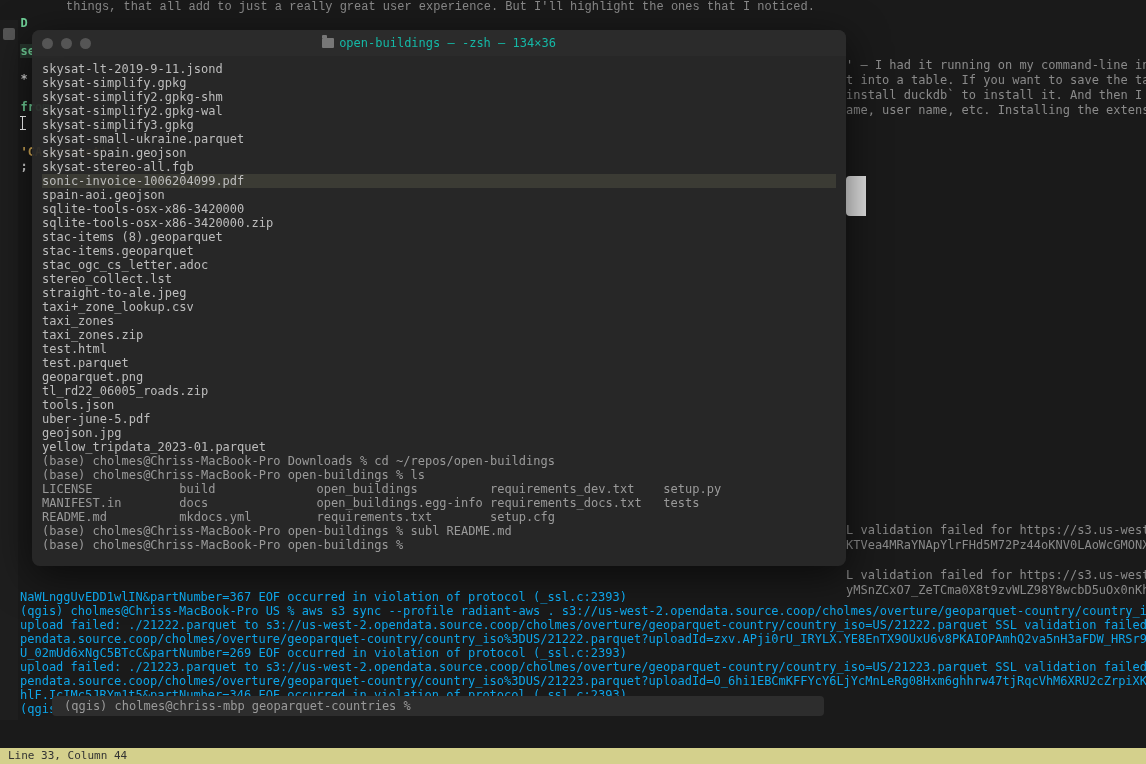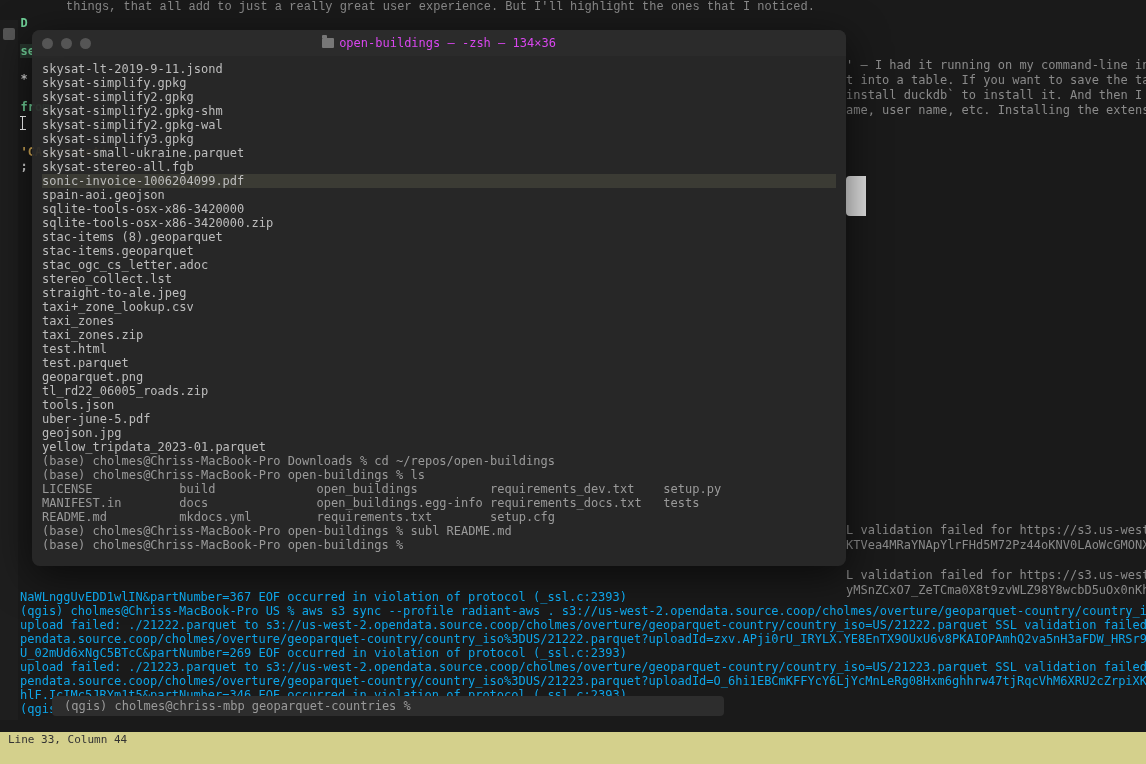--- a/index.html
+++ b/index.html
@@ -87,21 +87,21 @@
     display: flex; gap: 8px;
   }
   .dot {
     width: 11px; height: 11px; border-radius: 50%;
     background: #555;
   }
   .title-center {
     position: absolute;
     left: 0; right: 0;
     text-align: center;
-    color: #d946ef;
+    color: #14b8a6;
     font-size: 12px;
     display: flex;
     align-items: center;
     justify-content: center;
     gap: 5px;
   }
   .folder-icon {
     width: 12px; height: 10px;
     background: #777;
     border-radius: 1px;
@@ -132,33 +132,33 @@
     color: #0ea5e9;
     line-height: 14px;
     white-space: pre;
     overflow: hidden;
   }
 
   .bottom-prompt-bar {
     position: absolute;
     top: 696px;
     left: 52px;
-    width: 672px;
+    width: 772px;
     height: 20px;
     background: #2d2d2d;
     border-radius: 4px;
     color: #9a9a9a;
     padding: 3px 12px;
     font-size: 12px;
   }
 
   .status-bar {
     position: absolute;
     bottom: 0; left: 0; right: 0;
-    height: 32px;
+    height: 16px;
     background: #d4d08c;
     color: #333;
     padding: 1px 8px;
     font-size: 11px;
   }
 
   .side-window-edge {
     position: absolute;
     top: 176px;
     left: 846px;
@@ -252,25 +252,25 @@
       <div class="dot"></div>
     </div>
     <div class="title-center">
       <span class="folder-icon"></span>
       <span>open-buildings — -zsh — 134×36</span>
     </div>
   </div>
   <div class="term-body" id="term-body">
       <div class="file-line">skysat-lt-2019-9-11.jsond</div>
       <div class="file-line">skysat-simplify.gpkg</div>
-      <div class="file-line">skysat-simplify2.gpkg</div>
       <div class="file-line">skysat-simplify2.gpkg-shm</div>
       <div class="file-line">skysat-simplify2.gpkg-wal</div>
       <div class="file-line">skysat-simplify3.gpkg</div>
       <div class="file-line">skysat-small-ukraine.parquet</div>
+      <div class="file-line">skysat-spain.geojson</div>
       <div class="file-line">skysat-stereo-all.fgb</div>
       <div class="file-line hl-selected">sonic-invoice-1006204099.pdf</div>
       <div class="file-line">spain-aoi.geojson</div>
       <div class="file-line">sqlite-tools-osx-x86-3420000</div>
       <div class="file-line">sqlite-tools-osx-x86-3420000.zip</div>
       <div class="file-line">stac-items (8).geoparquet</div>
       <div class="file-line">stac-items.geoparquet</div>
       <div class="file-line">stac_ogc_cs_letter.adoc</div>
       <div class="file-line">stereo_collect.lst</div>
       <div class="file-line">straight-to-ale.jpeg</div>

